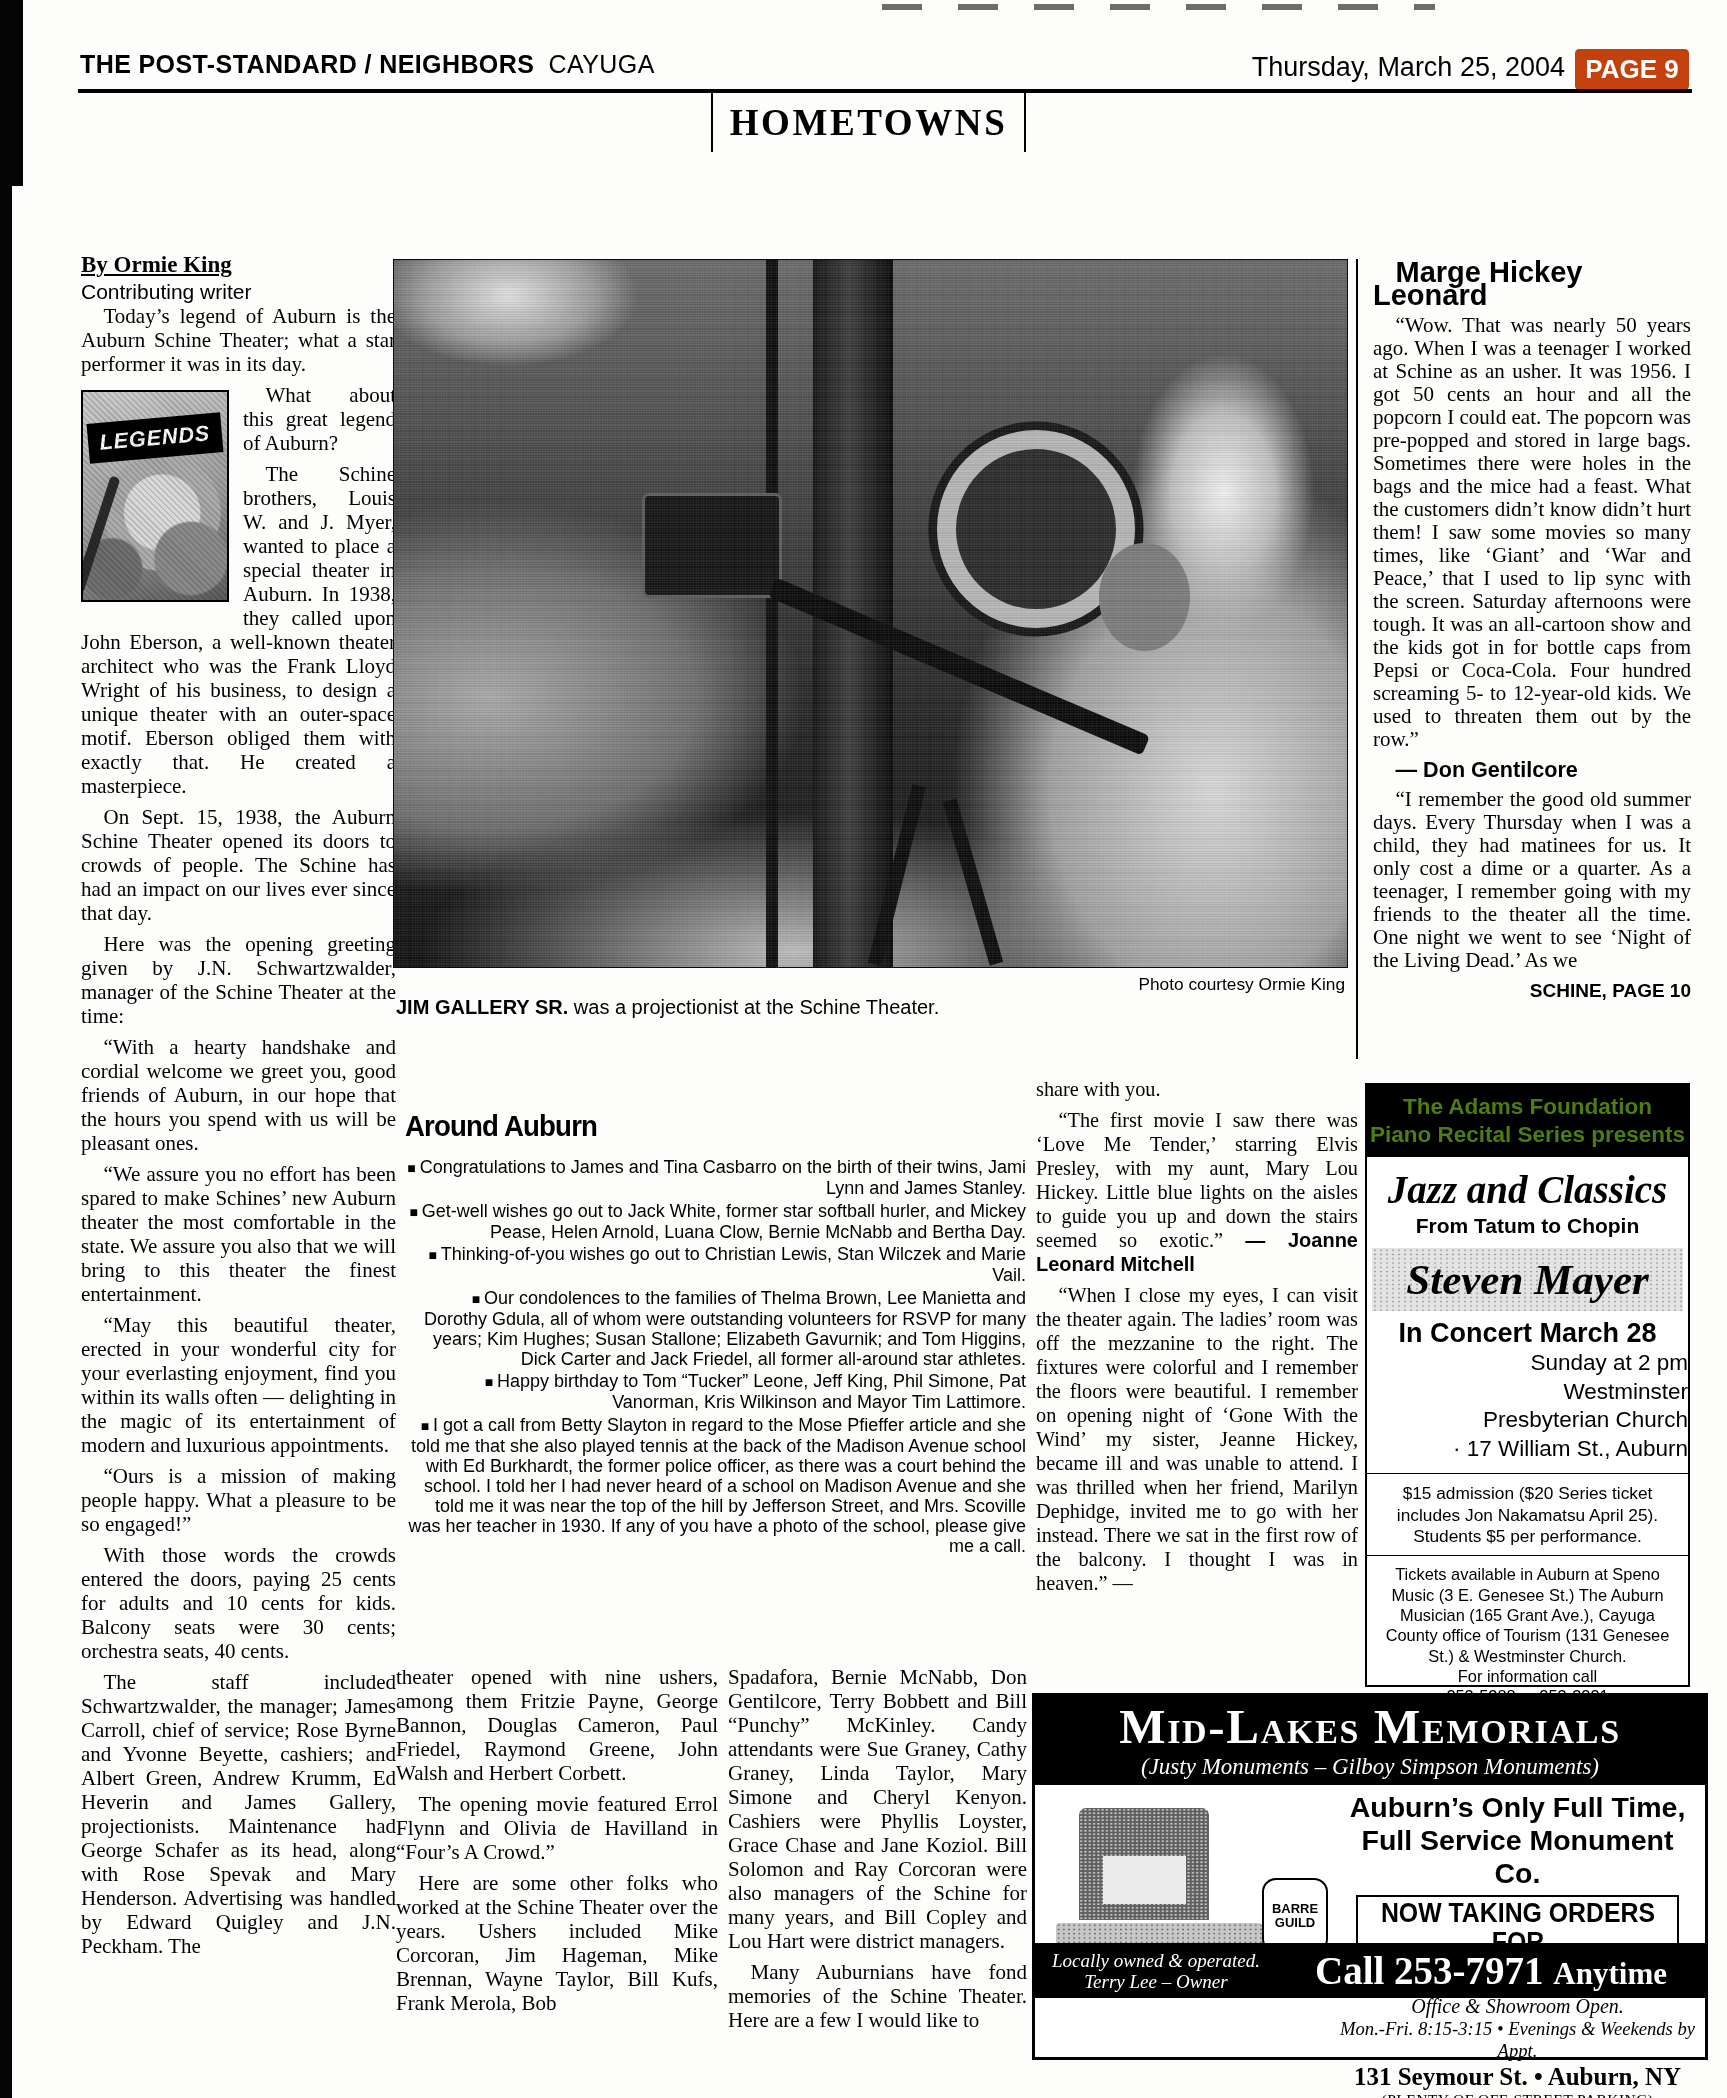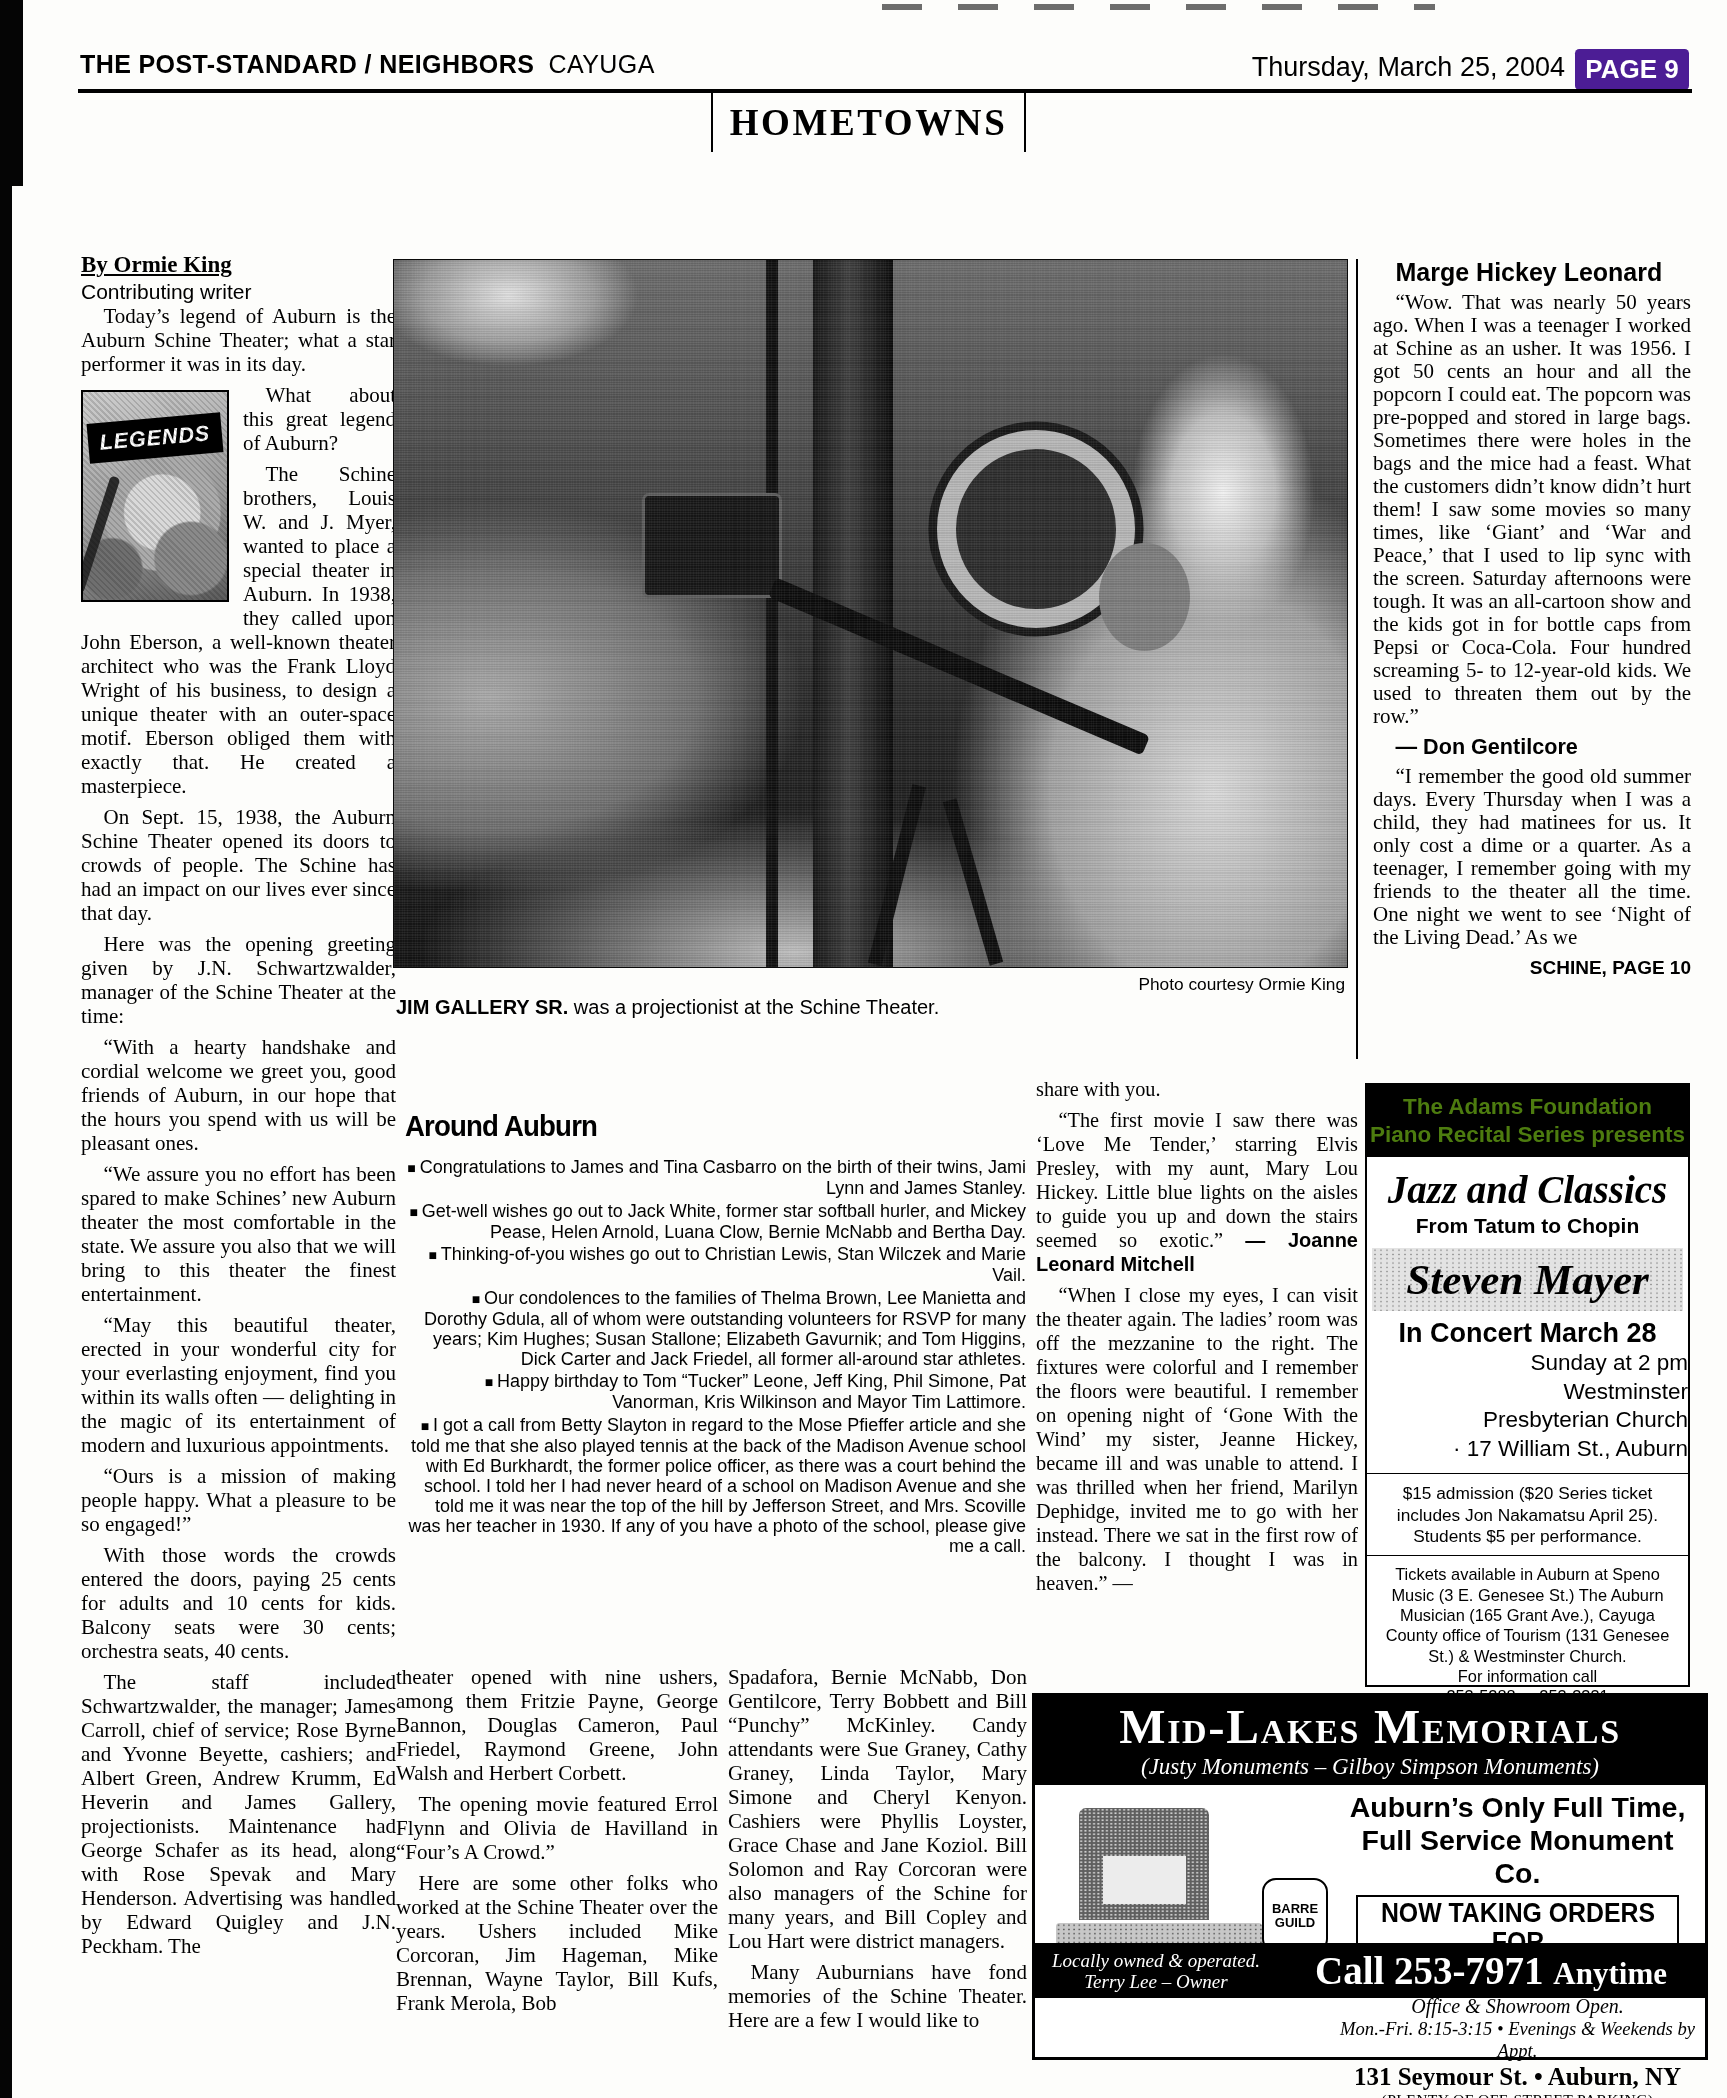--- a/index.html
+++ b/index.html
@@ -12,42 +12,42 @@
   .scan-corner { left:0; top:0; width:22.5px; height:186px; background:#050505; }
   .scan-dashes { left:882px; top:3.5px; width:553px; height:6px;
       background:repeating-linear-gradient(90deg,#3d3d3d 0 40px, transparent 40px 76px); opacity:.75; }
 
   
   .masthead { left:80px; top:50px; font-family:"Liberation Sans",sans-serif; font-size:25px; letter-spacing:0.4px; white-space:nowrap; }
   .masthead .mh-bold { font-weight:700; }
   .masthead .mh-light { font-weight:400; margin-left:7px; }
   .dateline { left:1133px; top:52px; width:432px; text-align:right;
       font-family:"Liberation Sans",sans-serif; font-size:27px; }
-  .page-badge { left:1575px; top:49px; width:114px; height:41px; background:#4c1d95; color:#fff;
+  .page-badge { left:1575px; top:49px; width:114px; height:41px; background:#c2410c; color:#fff;
       font-family:"Liberation Sans",sans-serif; font-weight:700; font-size:26px;
       display:flex; align-items:center; justify-content:center; border-radius:4.3px; }
   .header-rule { left:78px; top:89px; width:1614px; height:4.3px; background:#000; }
   .hometowns { left:711px; top:93px; width:311px; height:59px; border-left:2.6px solid #000; border-right:2.6px solid #000;
       display:flex; align-items:center; justify-content:center;
       font-weight:700; font-size:37px; letter-spacing:2.6px; }
   .headline { left:80px; top:147px; width:1626px; font-weight:700; font-size:67px; letter-spacing:-0.9px; white-space:nowrap; }
   .byline { left:81px; top:252px; }
   .byline .author { font-weight:700; font-size:23px; text-decoration:underline; }
   .byline .role { font-family:"Liberation Sans",sans-serif; font-size:21px; margin-top:1.7px; }
 
   
   .serif-col { font-size:21px; line-height:24px; text-align:justify; }
   .serif-col p { margin:0 0 7px; text-indent:22.5px; }
   .serif-col p.noindent { text-indent:0; }
   .col-left  { left:81px;  top:304px;  width:315px; height:1771px; }
   .col-right { left:1373px; top:261px; width:318px; line-height:23px; }
   .col3      { left:1036px; top:1077px; width:322px; font-size:20.3px; }
   .col-b1    { left:396px; top:1665px; width:322px; }
   .col-b2    { left:728px; top:1665px; width:299px; }
-  .name-head { font-family:"Liberation Sans",sans-serif; font-weight:700; font-size:25px; margin:0 0 5.2px; text-indent:0; text-align:left; }
+  .name-head { font-family:"Liberation Sans",sans-serif; font-weight:700; font-size:29px; margin:0 0 5.2px; text-indent:0; text-align:left; }
   .attr-line { font-family:"Liberation Sans",sans-serif; font-weight:700; font-size:21.6px; text-indent:0; text-align:left; }
   .attr-inline { font-family:"Liberation Sans",sans-serif; font-weight:700; font-size:20px; }
   .jump-line { font-family:"Liberation Sans",sans-serif; font-weight:700; font-size:19px; text-align:right; margin-top:3.5px; }
 
   
   .legends-box { float:left; width:144px; height:208px; margin:7px 14px 5.2px 0; border:2.6px solid #000; position:relative;
       background:
         radial-gradient(circle at 20% 85%, #6f6f6f 0 14%, transparent 15%),
         radial-gradient(circle at 75% 80%, #8a8a8a 0 18%, transparent 19%),
         radial-gradient(circle at 55% 58%, #d9d9d9 0 26%, #ababab 27% 40%, transparent 41%),

